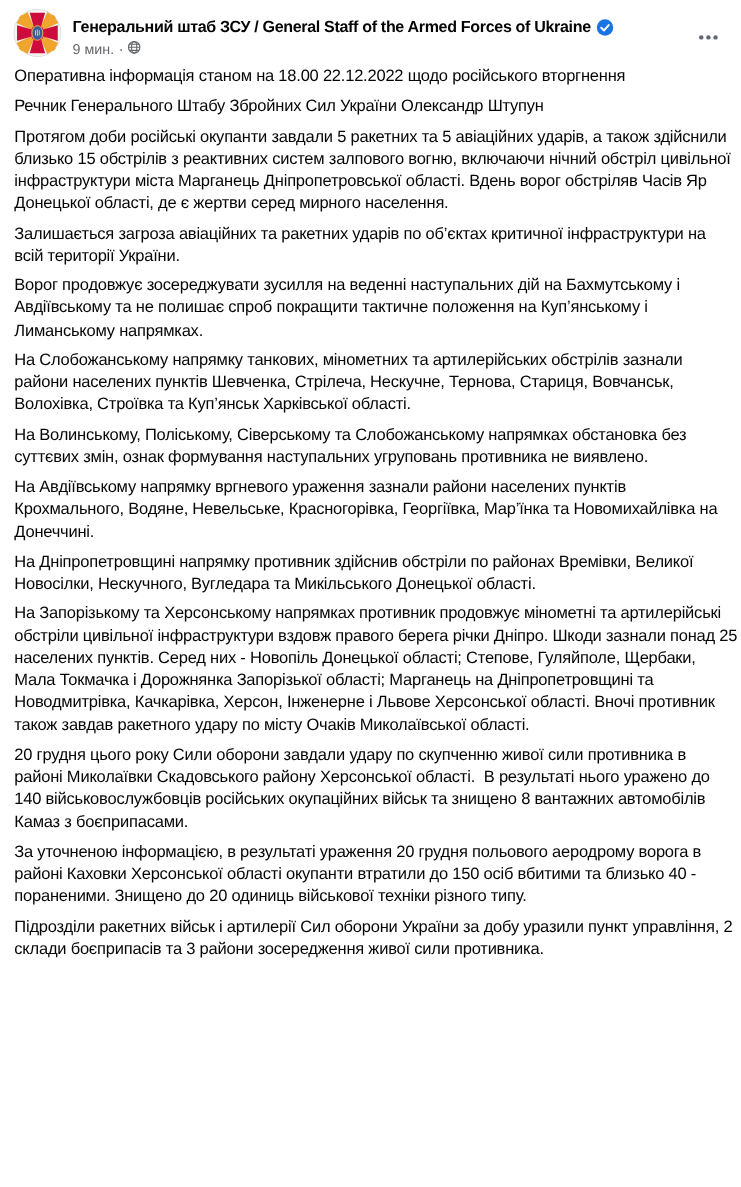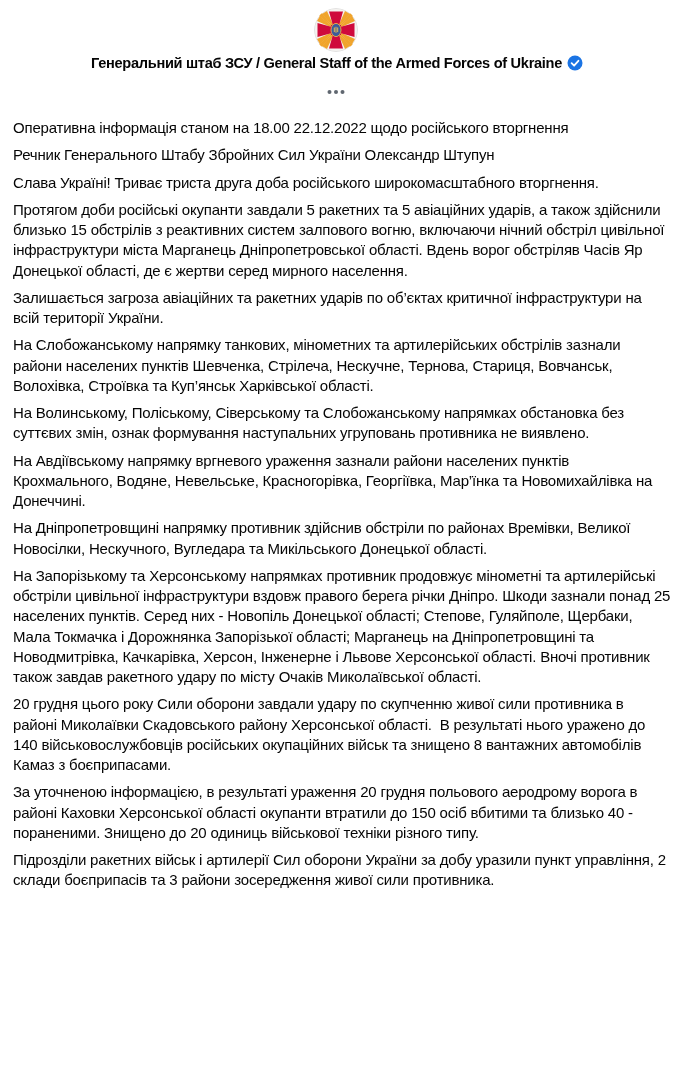--- a/index.html
+++ b/index.html
@@ -8,23 +8,22 @@
     font-family: "Liberation Sans", sans-serif;
   }
   .post {
     width: 674px;
     height: 1079px;
     background: #ffffff;
     overflow: hidden;
   }
   .post-header {
     display: flex;
-    align-items: center;
+    align-items: flex-end;
     padding: 8px 14px 4px 12px;
-    flex-direction: column;
   }
   .avatar {
     width: 44px;
     height: 44px;
     border-radius: 50%;
     flex: 0 0 44px;
     cursor: pointer;
     overflow: hidden;
   }
   .header-info {
@@ -128,40 +127,51 @@
     <div class="header-info">
       <div class="page-name-row">
         <span class="page-name">Генеральний штаб ЗСУ / General Staff of the Armed Forces of Ukraine</span>
         <span class="verified">
           <svg width="16" height="16" viewBox="0 0 16 16">
             <circle cx="8" cy="8" r="7.5" fill="#1b74e4"></circle>
             <path d="M4.6 8.2 L7.1 10.7 L11.4 5.8" stroke="#ffffff" stroke-width="1.8" fill="none" stroke-linecap="round" stroke-linejoin="round"></path>
           </svg>
         </span>
       </div>
+      <div class="meta-row">
+        <span class="timestamp">9 мин.</span>
+        <span class="dot">·</span>
+        <span class="globe">
+          <svg width="12" height="12" viewBox="0 0 12 12">
+            <circle cx="6" cy="6" r="5.2" fill="none" stroke="#65676b" stroke-width="1.1"></circle>
+            <ellipse cx="6" cy="6" rx="2.4" ry="5.2" fill="none" stroke="#65676b" stroke-width="1"></ellipse>
+            <path d="M0.8 6 H11.2 M1.6 3.2 H10.4 M1.6 8.8 H10.4" stroke="#65676b" stroke-width="1" fill="none"></path>
+          </svg>
+        </span>
+      </div>
     </div>
 
     <div class="more-btn">
       <span>
         <svg width="20" height="20" viewBox="0 0 20 20">
           <circle cx="3.5" cy="10" r="2" fill="#606770"></circle>
           <circle cx="10" cy="10" r="2" fill="#606770"></circle>
           <circle cx="16.5" cy="10" r="2" fill="#606770"></circle>
         </svg>
       </span>
     </div>
 
   </div>
 
   <div class="post-body">
       <p class="post-paragraph">Оперативна інформація станом на 18.00 22.12.2022 щодо російського вторгнення</p>
       <p class="post-paragraph">Речник Генерального Штабу Збройних Сил України Олександр Штупун</p>
-      <p class="post-paragraph">Слава Україні! Триває триста друга доба російського широкомасштабного вторгнення.</p>
       <p class="post-paragraph">Протягом доби російські окупанти завдали 5 ракетних та 5 авіаційних ударів, а також здійснили близько 15 обстрілів з реактивних систем залпового вогню, включаючи нічний обстріл цивільної інфраструктури міста Марганець Дніпропетровської області. Вдень ворог обстріляв Часів Яр Донецької області, де є жертви серед мирного населення.</p>
       <p class="post-paragraph">Залишається загроза авіаційних та ракетних ударів по об’єктах критичної інфраструктури на всій території України.</p>
+      <p class="post-paragraph">Ворог продовжує зосереджувати зусилля на веденні наступальних дій на Бахмутському і Авдіївському та не полишає спроб покращити тактичне положення на Куп’янському і Лиманському напрямках.</p>
       <p class="post-paragraph">На Слобожанському напрямку танкових, мінометних та артилерійських обстрілів зазнали райони населених пунктів Шевченка, Стрілеча, Нескучне, Тернова, Стариця, Вовчанськ, Волохівка, Строївка та Куп’янськ Харківської області.</p>
       <p class="post-paragraph">На Волинському, Поліському, Сіверському та Слобожанському напрямках обстановка без суттєвих змін, ознак формування наступальних угруповань противника не виявлено.</p>
       <p class="post-paragraph">На Авдіївському напрямку вргневого ураження зазнали райони населених пунктів Крохмального, Водяне, Невельське, Красногорівка, Георгіївка, Мар’їнка та Новомихайлівка на Донеччині.</p>
       <p class="post-paragraph">На Дніпропетровщині напрямку противник здійснив обстріли по районах Времівки, Великої Новосілки, Нескучного, Вугледара та Микільського Донецької області.</p>
       <p class="post-paragraph">На Запорізькому та Херсонському напрямках противник продовжує мінометні та артилерійські обстріли цивільної інфраструктури вздовж правого берега річки Дніпро. Шкоди зазнали понад 25 населених пунктів. Серед них - Новопіль Донецької області; Степове, Гуляйполе, Щербаки, Мала Токмачка і Дорожнянка Запорізької області; Марганець на Дніпропетровщині та Новодмитрівка, Качкарівка, Херсон, Інженерне і Львове Херсонської області. Вночі противник також завдав ракетного удару по місту Очаків Миколаївської області.</p>
       <p class="post-paragraph">20 грудня цього року Сили оборони завдали удару по скупченню живої сили противника в районі Миколаївки Скадовського району Херсонської області.  В результаті нього уражено до 140 військовослужбовців російських окупаційних військ та знищено 8 вантажних автомобілів Камаз з боєприпасами.</p>
       <p class="post-paragraph">За уточненою інформацією, в результаті ураження 20 грудня польового аеродрому ворога в районі Каховки Херсонської області окупанти втратили до 150 осіб вбитими та близько 40 - пораненими. Знищено до 20 одиниць військової техніки різного типу.</p>
       <p class="post-paragraph">Підрозділи ракетних військ і артилерії Сил оборони України за добу уразили пункт управління, 2 склади боєприпасів та 3 райони зосередження живої сили противника.</p>
     </div>
 

